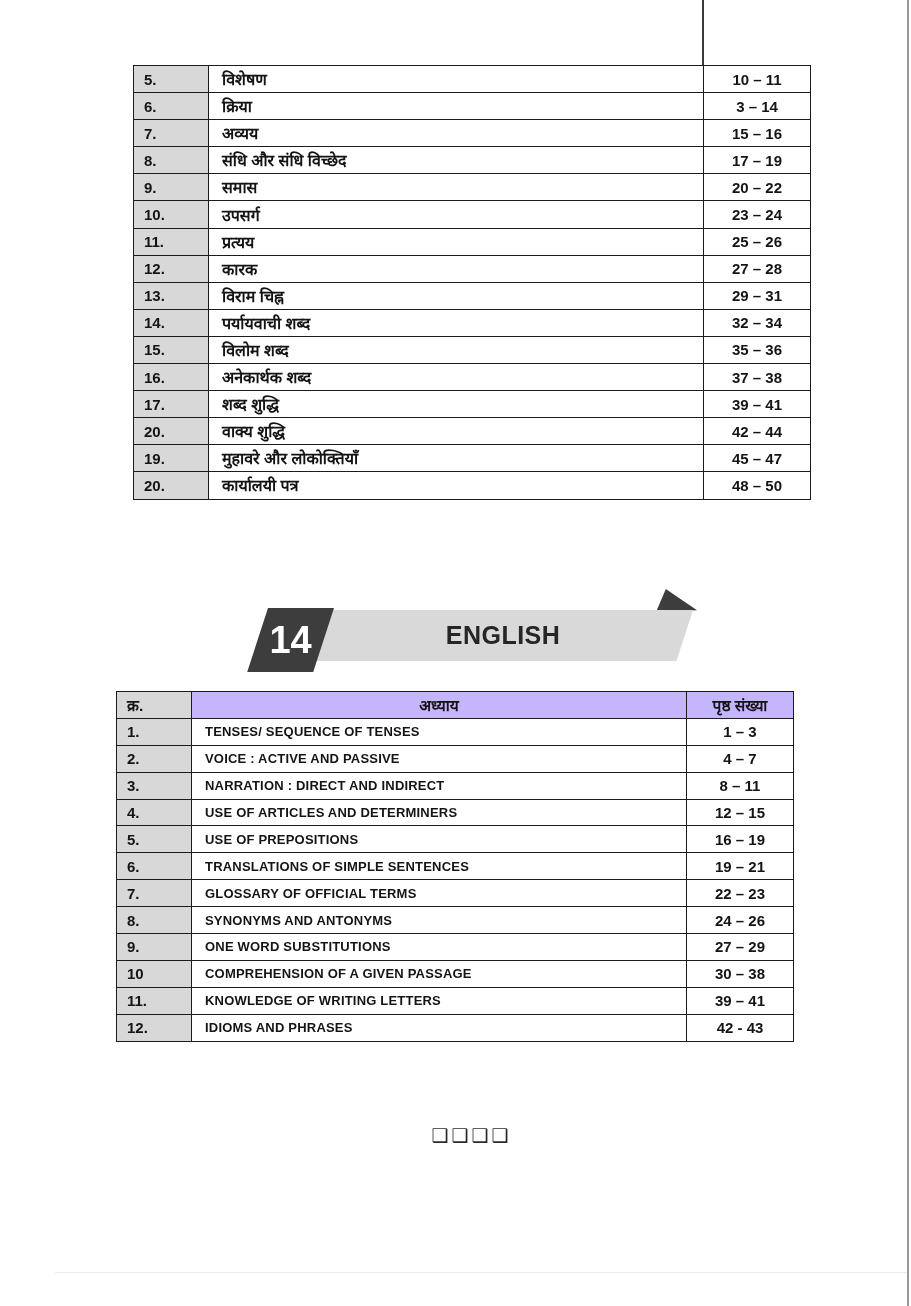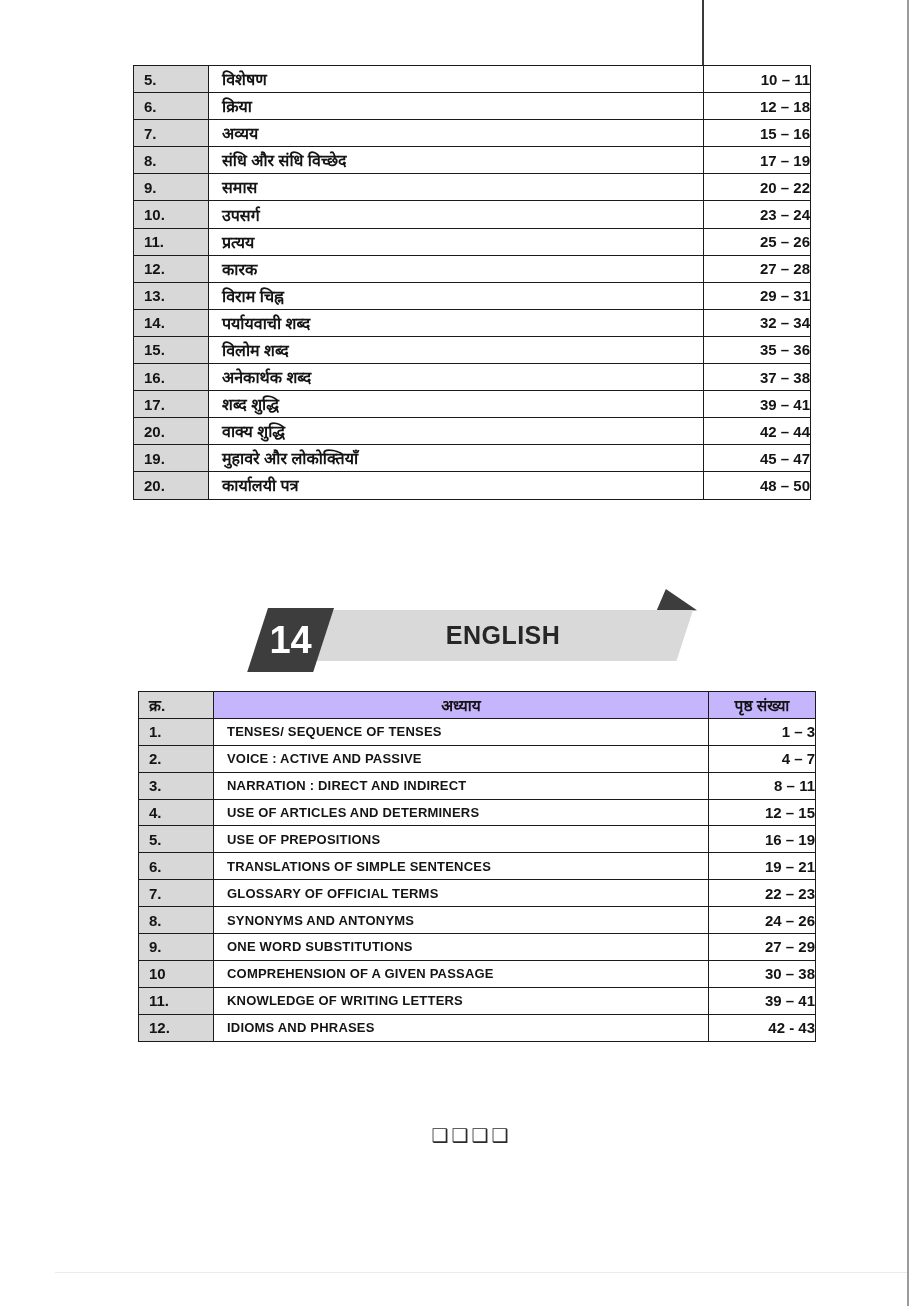--- a/index.html
+++ b/index.html
@@ -55,28 +55,28 @@
     background: #d8d8d8;
     padding-left: 10px;
     font-size: 15px;
     text-align: left;
   }
   .toc-table td.cell-title {
     padding-left: 13px;
     text-align: left;
   }
   .toc-table td.cell-pages {
-    text-align: right;
+    text-align: center;
     font-size: 15px;
   }
   #hindi-table { left: 133px; top: 65px; }
   #hindi-table tr { height: 27.1px; }
   #hindi-table td.cell-title { font-size: 16px; }
 
-  #english-table { left: 138px; top: 691px; }
+  #english-table { left: 116px; top: 691px; }
   #english-table tr { height: 26.9px; }
   #english-table td.cell-title { font-size: 13px; letter-spacing: 0.2px; }
   #english-table th {
     background: #c4b5fd;
     font-size: 15.5px;
     text-align: center;
   }
   #english-table th.cell-num { text-align: left; padding-left: 10px; background: #d8d8d8; }
 
   
@@ -157,21 +157,21 @@
 
         <tr>
           <td class="cell-num">5.</td>
           <td class="cell-title">विशेषण</td>
           <td class="cell-pages">10 – 11</td>
         </tr>
 
         <tr>
           <td class="cell-num">6.</td>
           <td class="cell-title">क्रिया</td>
-          <td class="cell-pages">12 – 18</td>
+          <td class="cell-pages">3 – 14</td>
         </tr>
 
         <tr>
           <td class="cell-num">7.</td>
           <td class="cell-title">अव्यय</td>
           <td class="cell-pages">15 – 16</td>
         </tr>
 
         <tr>
           <td class="cell-num">8.</td>

